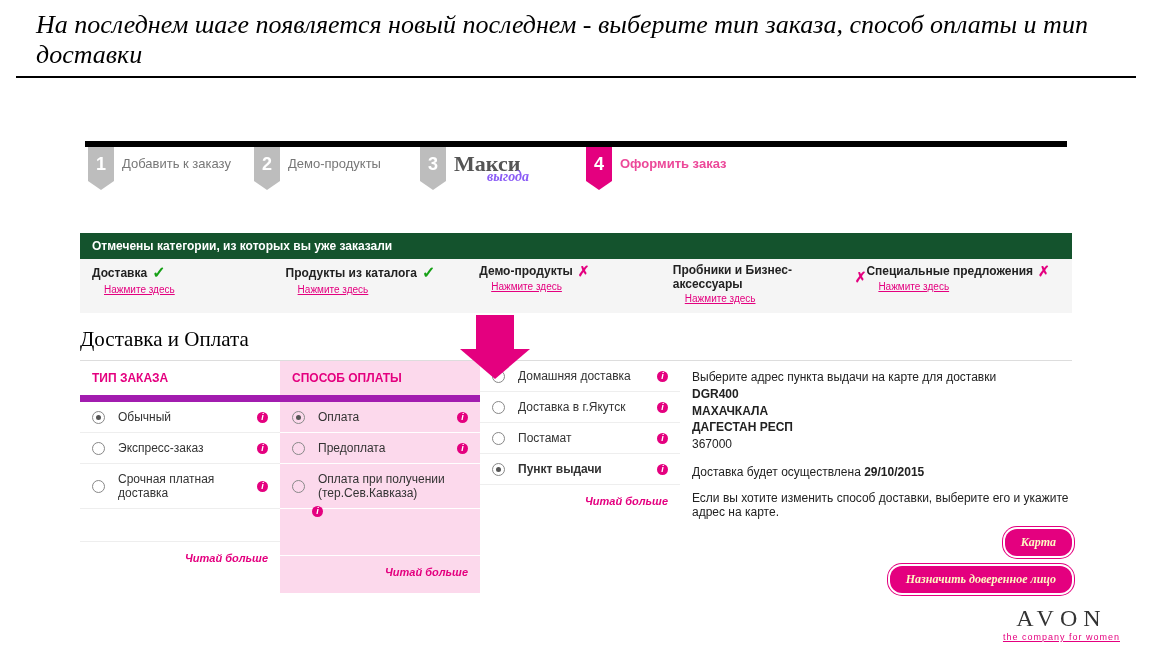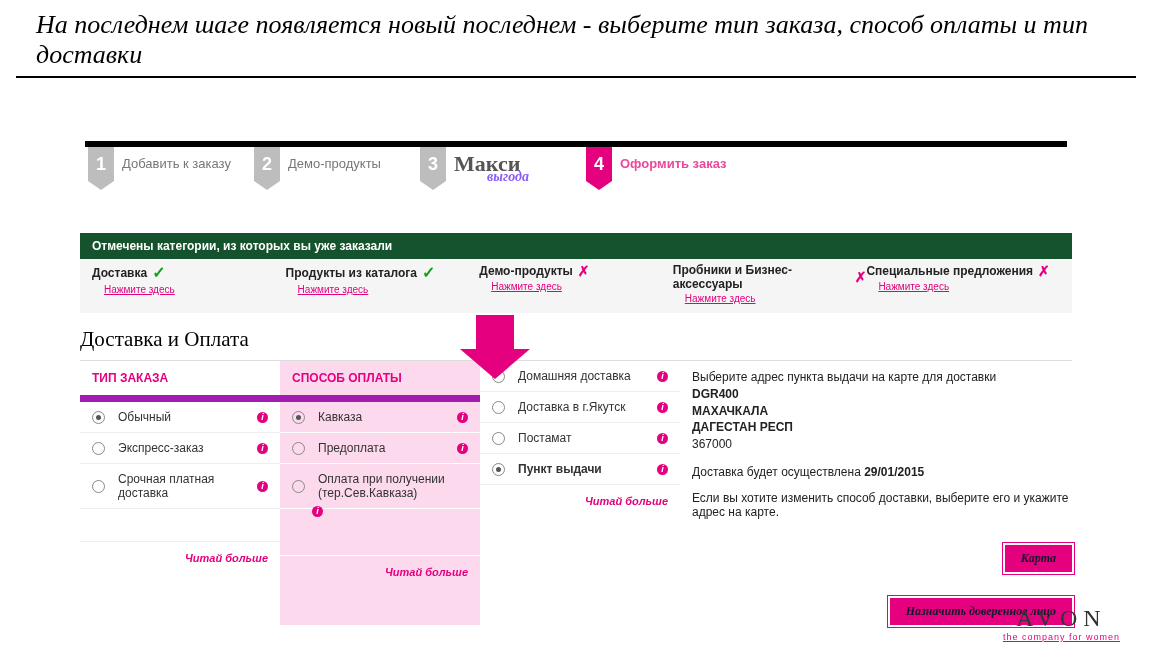--- a/index.html
+++ b/index.html
@@ -34,21 +34,21 @@
   .colhead { color:#e4007f; font-weight:bold; padding:10px 12px; font-size:12px; border-bottom:7px solid #a21caf; }
   .opt { display:flex; align-items:center; gap:13px; padding:8px 12px; border-bottom:1px solid #eee; font-size:12px; color:#333; }
   .col2 .opt { border-bottom:1px solid #fff; }
   .radio { width:11px; height:11px; border-radius:50%; border:1px solid #888; display:inline-block; flex-shrink:0; position:relative; }
   .radio.sel::after { content:''; position:absolute; width:5px; height:5px; background:#555; border-radius:50%; top:3px; left:3px; }
   .info { width:11px; height:11px; border-radius:50%; background:#e4007f; color:#fff; font-size:9px; font-weight:bold; display:inline-flex; align-items:center; justify-content:center; font-style:italic; }
   .readmore { color:#e4007f; font-style:italic; font-weight:bold; font-size:11px; padding:10px 12px; text-align:right; }
   .addr { font-size:12px; color:#222; line-height:1.4; padding-top:8px; }
   .addr b { font-weight:bold; }
   .delivinfo { font-size:12px; color:#222; margin-top:12px; }
-  .btn { background:#e4007f; color:#0f172a; font-weight:bold; font-style:italic; padding:6px 16px; display:inline-block; margin-top:26px; font-size:12px; font-family:'Times New Roman',serif; box-shadow:0 0 0 2px #fff, 0 0 0 3px #e4007f; }
+  .btn { background:#e4007f; color:#fef9c3; font-weight:bold; font-style:italic; padding:6px 16px; display:inline-block; margin-top:10px; font-size:12px; font-family:'Times New Roman',serif; box-shadow:0 0 0 2px #fff, 0 0 0 3px #e4007f;border-radius:12px; }
   .arrow { position:absolute; left:380px; top:-45px; width:70px; height:70px; z-index:5; }
   .arrow .stem { position:absolute; width:38px; height:36px; background:#e4007f; left:16px; top:0; }
   .arrow .head { position:absolute; top:34px; left:0; border-left:35px solid transparent; border-right:35px solid transparent; border-top:30px solid #e4007f; }
   .avon { position:absolute; right:32px; bottom:6px; text-align:center; }
   .avon-logo { font-size:24px; letter-spacing:6px; font-family:'Times New Roman',serif; color:#333; }
   .avon-tag { font-size:9px; color:#e4007f; letter-spacing:1px;text-decoration:underline; }
   .opt-label { flex:1; }
   .below-info { margin-left:32px; margin-top:-6px; margin-bottom:6px; }
 </style>
 </head>
@@ -127,21 +127,21 @@
             <span class="opt-label">Срочная платная доставка</span>
             <span class="info">i</span>
           </div>
         <div class="opt" style="height:16px"></div>
         <div class="readmore">Читай больше</div>
       </div>
       <div class="col col2">
         <div class="colhead">СПОСОБ ОПЛАТЫ</div>
         <div class="opt">
             <span class="radio sel"></span>
-            <span class="opt-label">Кавказа</span>
+            <span class="opt-label">Оплата</span>
             <span class="info">i</span>
           </div>
         <div class="opt">
             <span class="radio"></span>
             <span class="opt-label">Предоплата</span>
             <span class="info">i</span>
           </div>
         <div class="opt">
             <span class="radio"></span>
             <span class="opt-label">Оплата при получении (тер.Сев.Кавказа)</span>
@@ -174,21 +174,21 @@
         <div class="readmore">Читай больше</div>
       </div>
       <div class="col col4">
         <div class="addr">
           <div>Выберите адрес пункта выдачи на карте для доставки</div>
           <b>DGR400</b><br>
           <b>МАХАЧКАЛА</b><br>
           <b>ДАГЕСТАН РЕСП</b><br>
           <span>367000</span>
         </div>
-        <div class="delivinfo"><span>Доставка будет осуществлена </span><b>29/01/2015</b></div>
+        <div class="delivinfo"><span>Доставка будет осуществлена </span><b>29/10/2015</b></div>
         <div class="delivinfo">Если вы хотите изменить способ доставки, выберите его и укажите адрес на карте.</div>
         <div style="text-align:right">
           <div class="btn">Карта</div><br>
           <div class="btn">Назначить доверенное лицо</div>
         </div>
       </div>
     </div>
   </div>
 </div>
 

